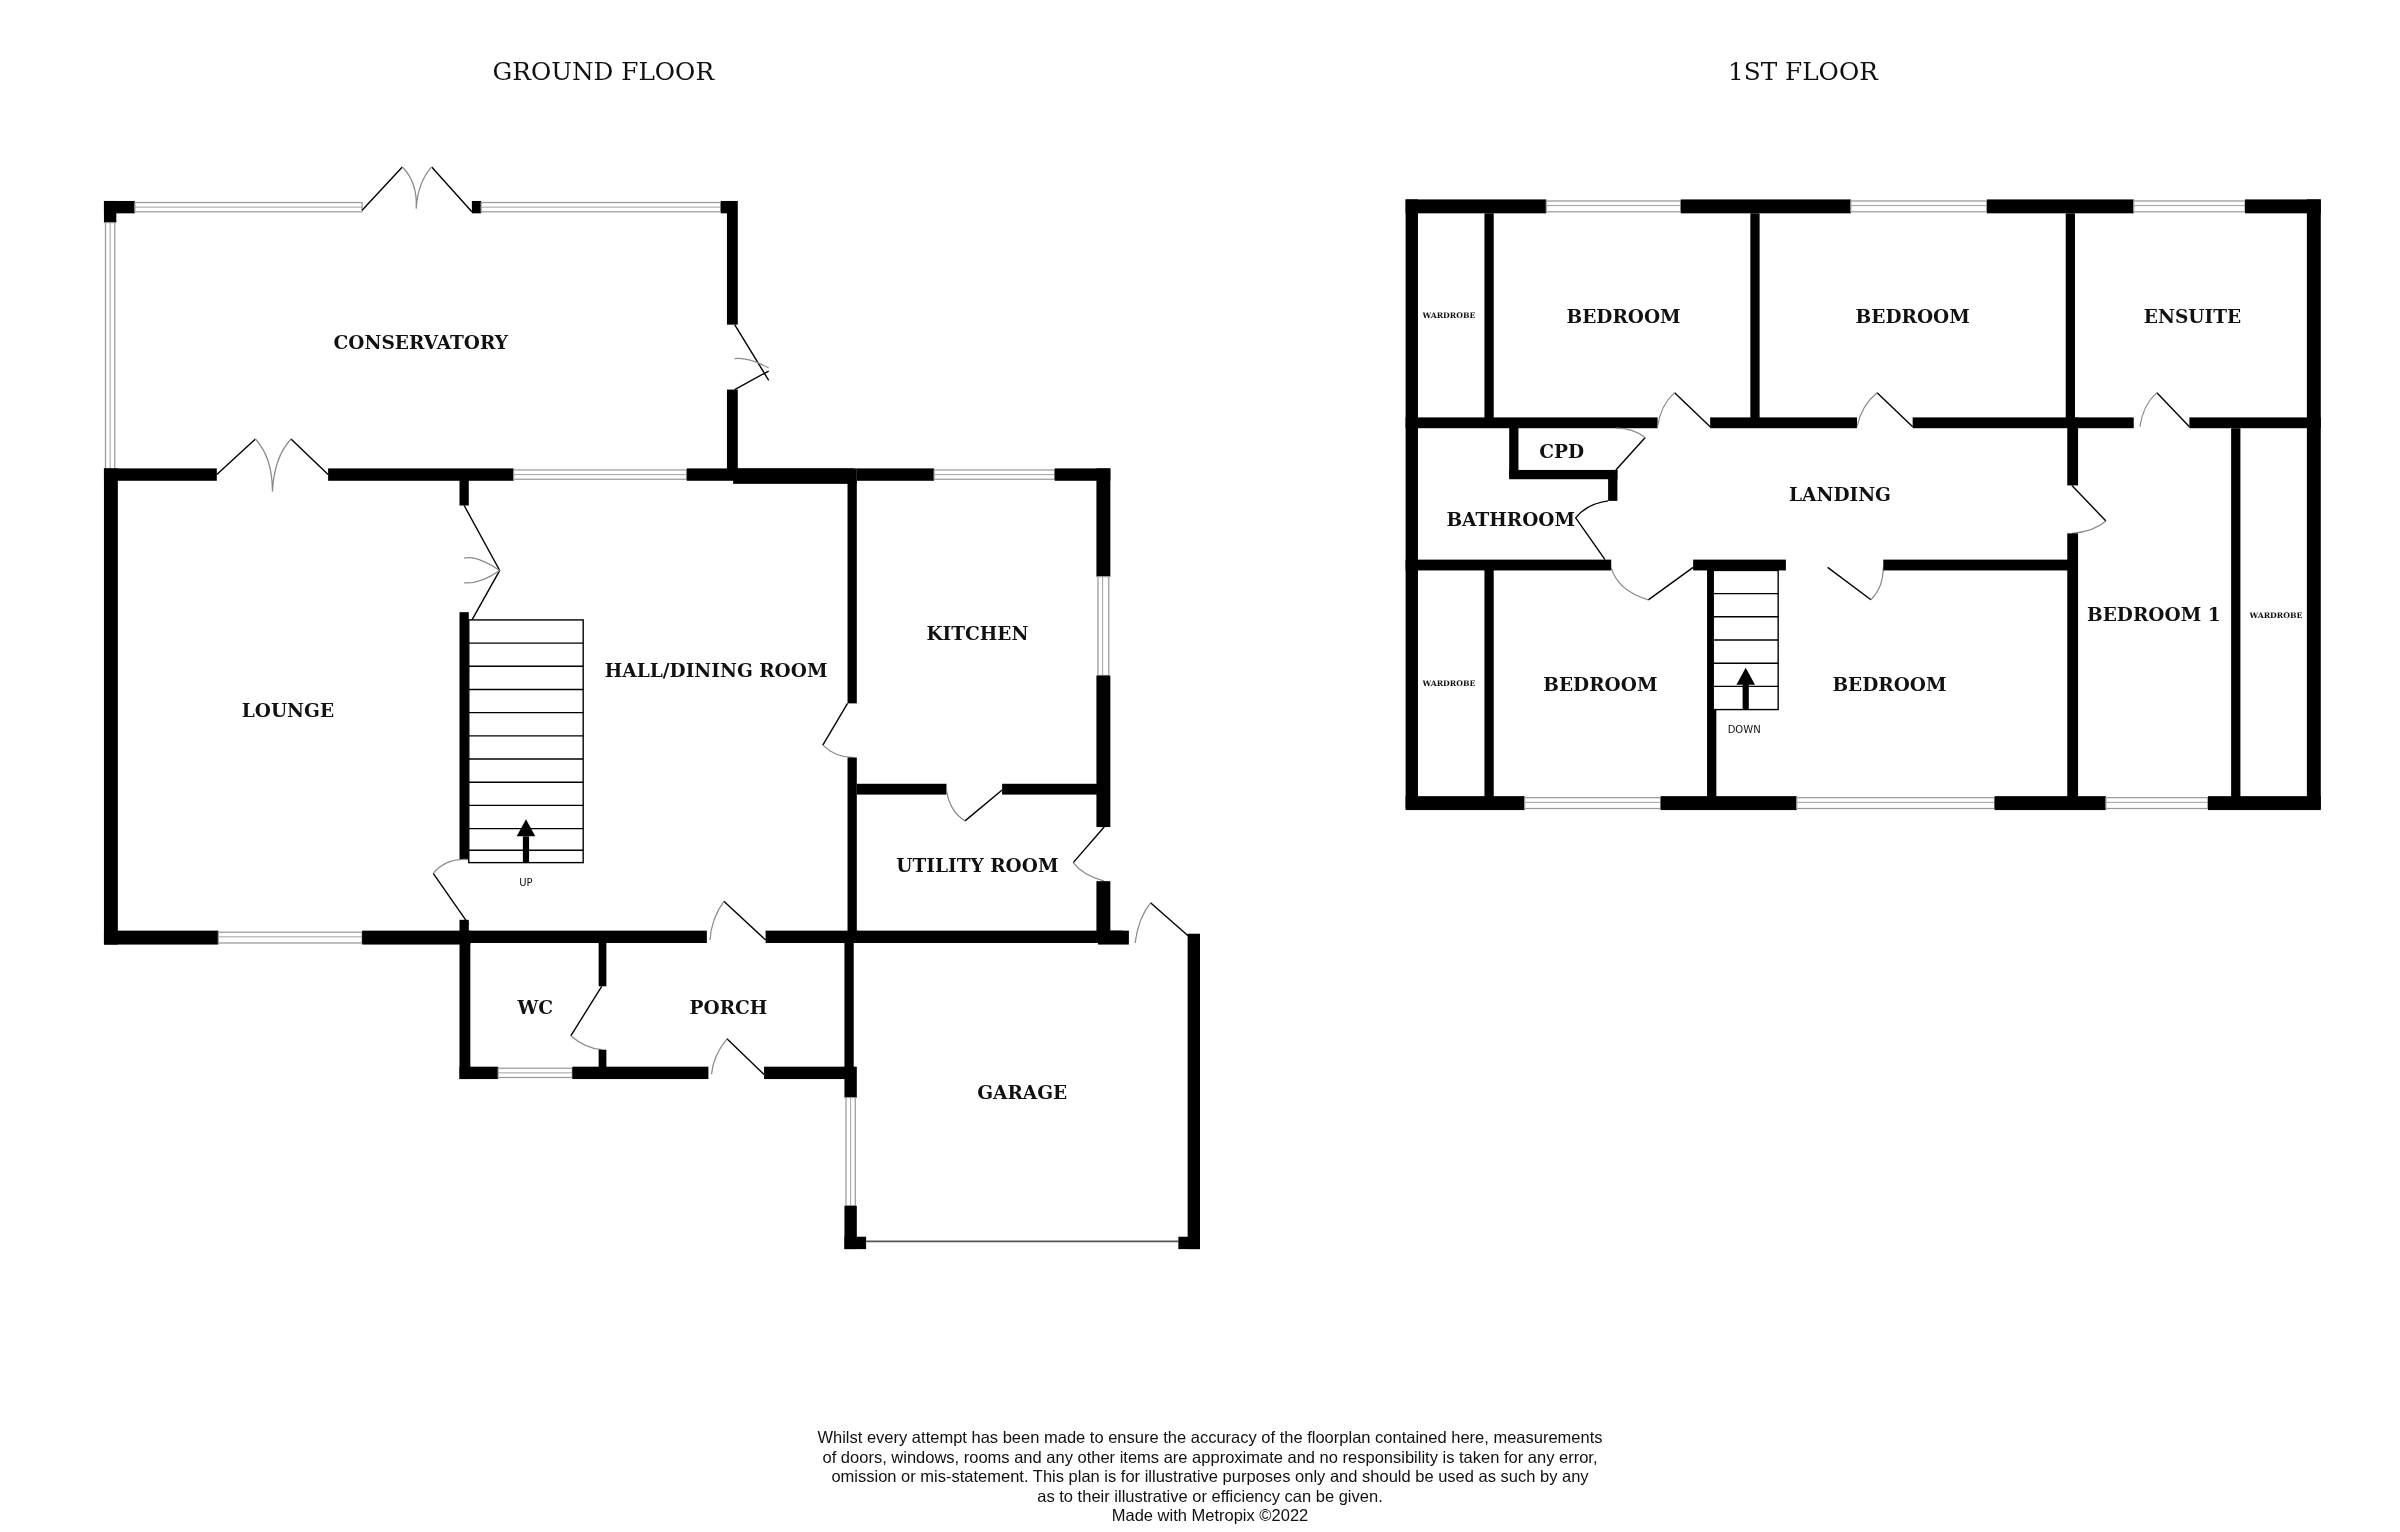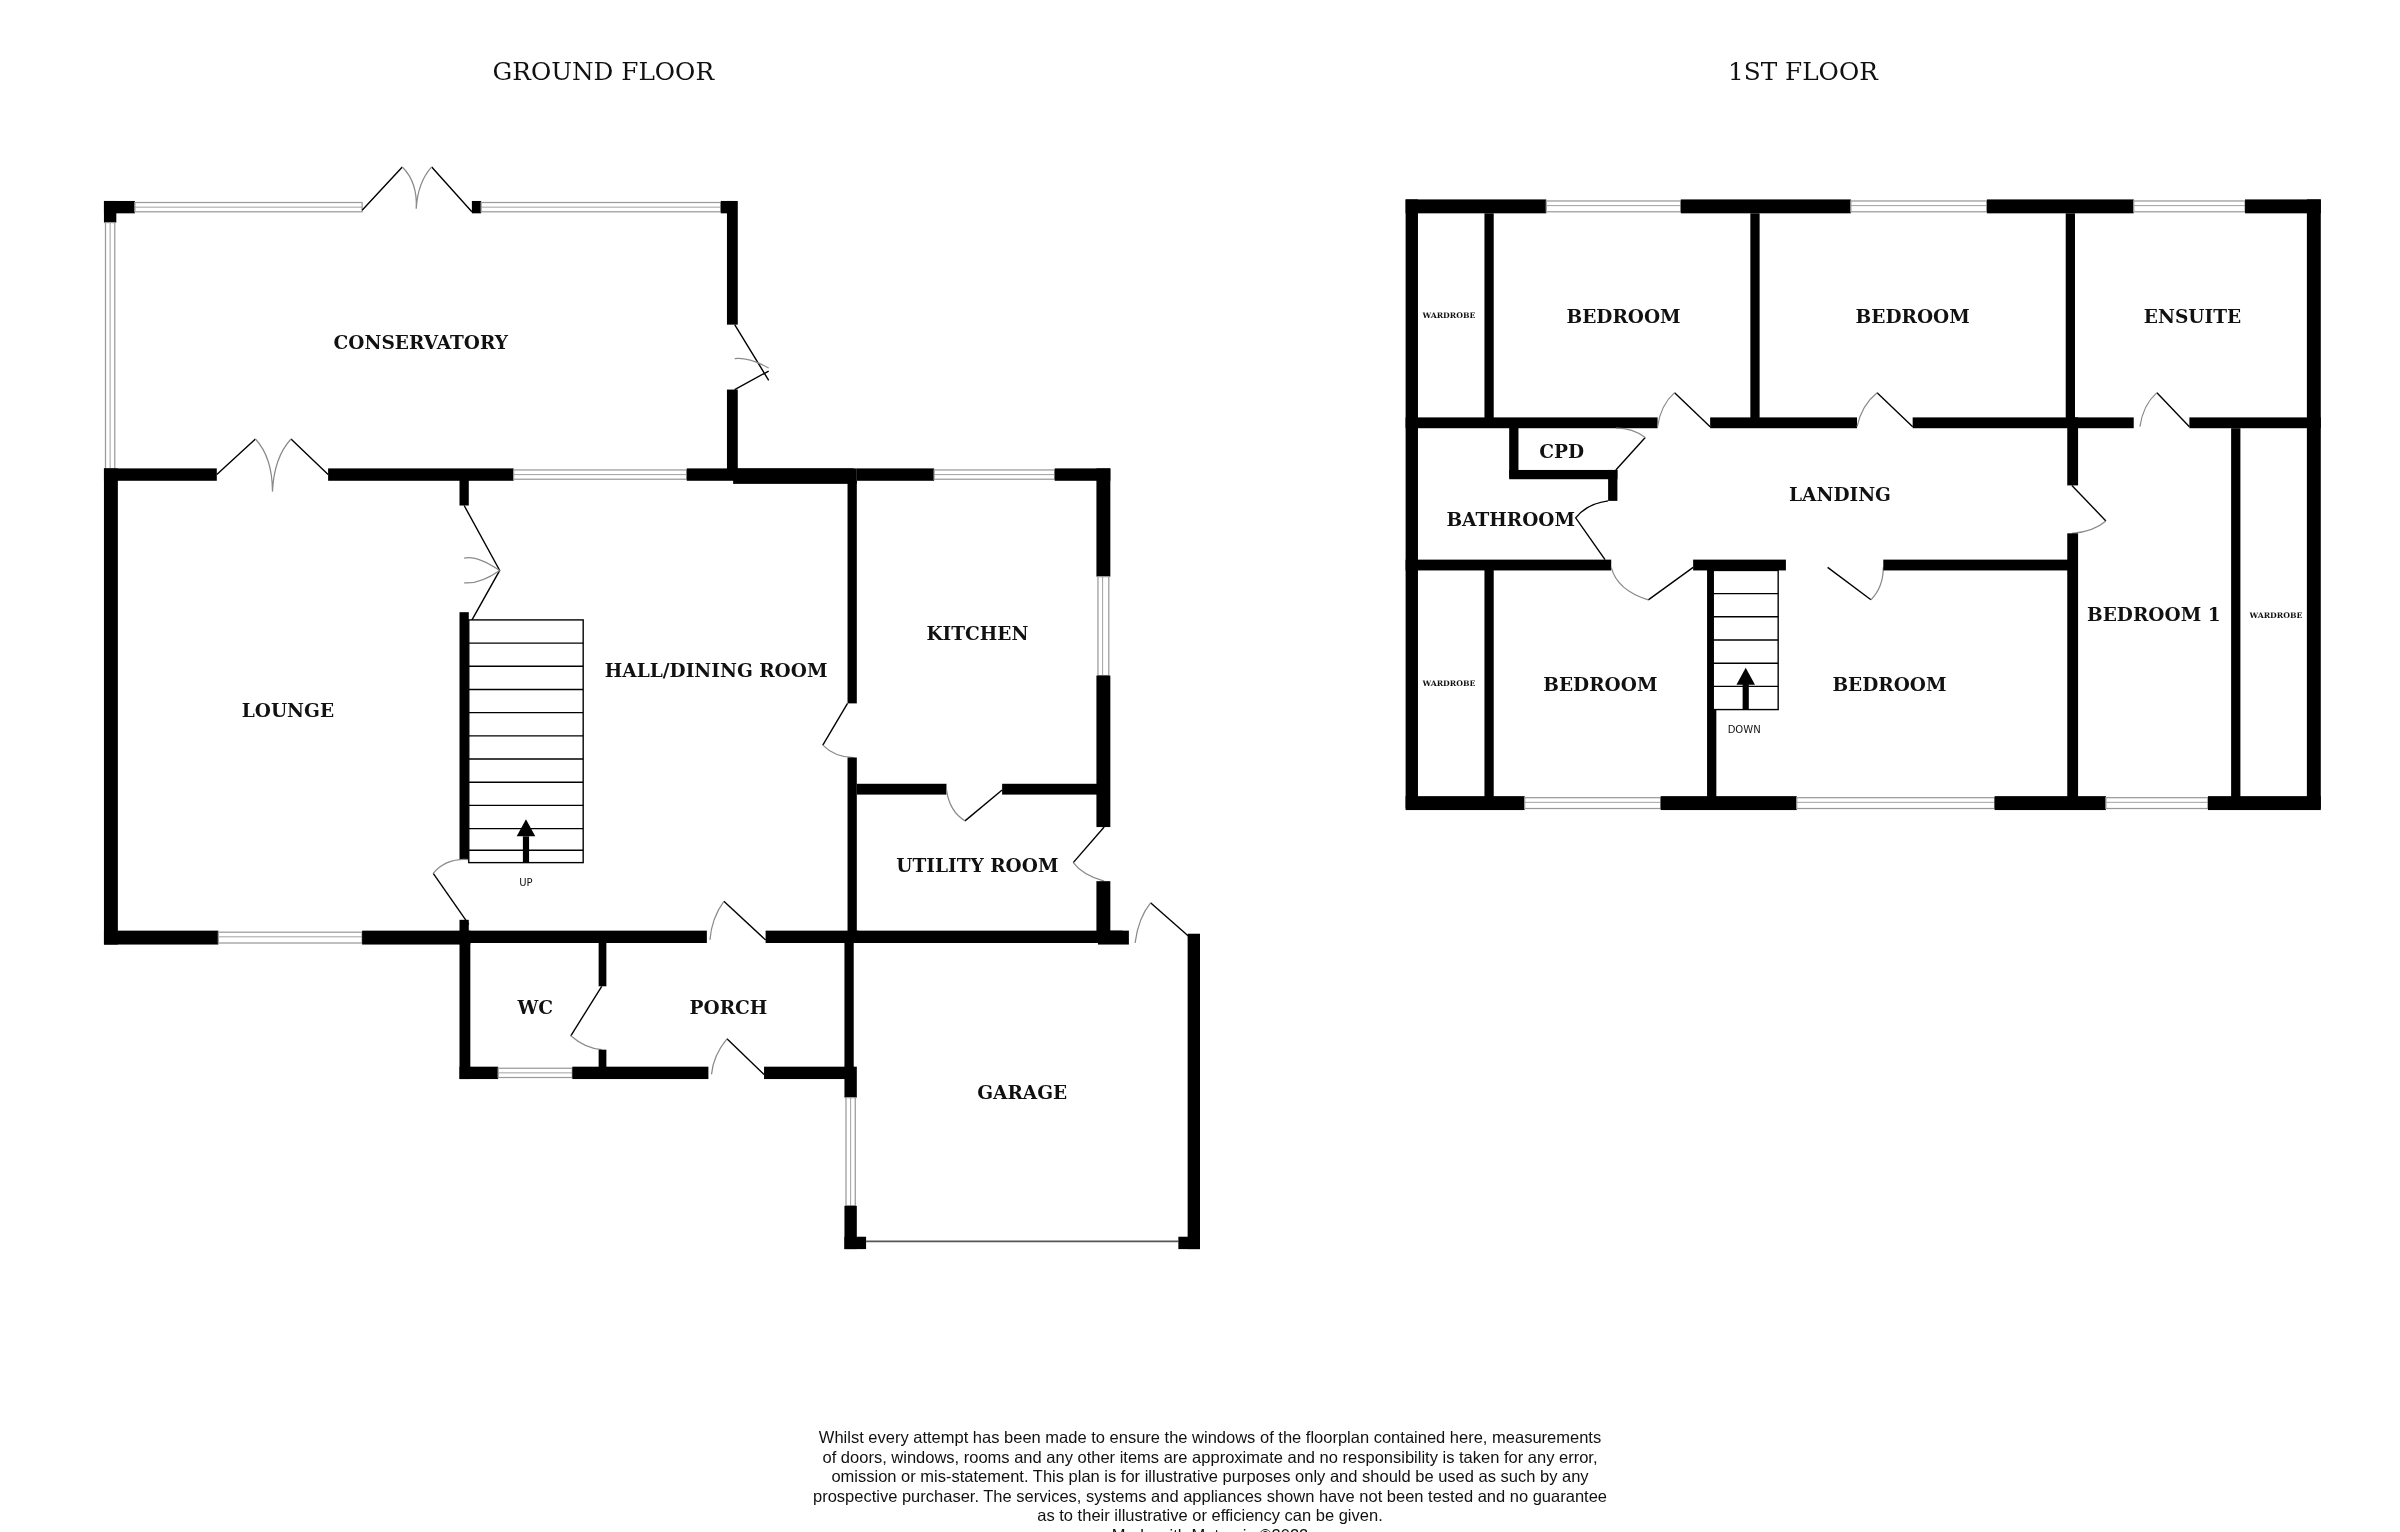--- a/index.html
+++ b/index.html
@@ -249,19 +249,18 @@
     </g>
     <text class="stair-label" x="1128" y="474">DOWN</text>
 
     <text class="room-small" x="937" y="444">WARDROBE</text>
     <text class="room" x="1035" y="447">BEDROOM</text>
     <text class="room" x="1222" y="447">BEDROOM</text>
   </g>
 </svg>
 
 <div id="disclaimer">
-  <div>Whilst every attempt has been made to ensure the windows of the floorplan contained here, measurements</div>
+  <div>Whilst every attempt has been made to ensure the accuracy of the floorplan contained here, measurements</div>
   <div>of doors, windows, rooms and any other items are approximate and no responsibility is taken for any error,</div>
   <div>omission or mis-statement. This plan is for illustrative purposes only and should be used as such by any</div>
-  <div>prospective purchaser. The services, systems and appliances shown have not been tested and no guarantee</div>
   <div>as to their illustrative or efficiency can be given.</div>
   <div>Made with Metropix ©2022</div>
 </div>
 
 </body></html>

